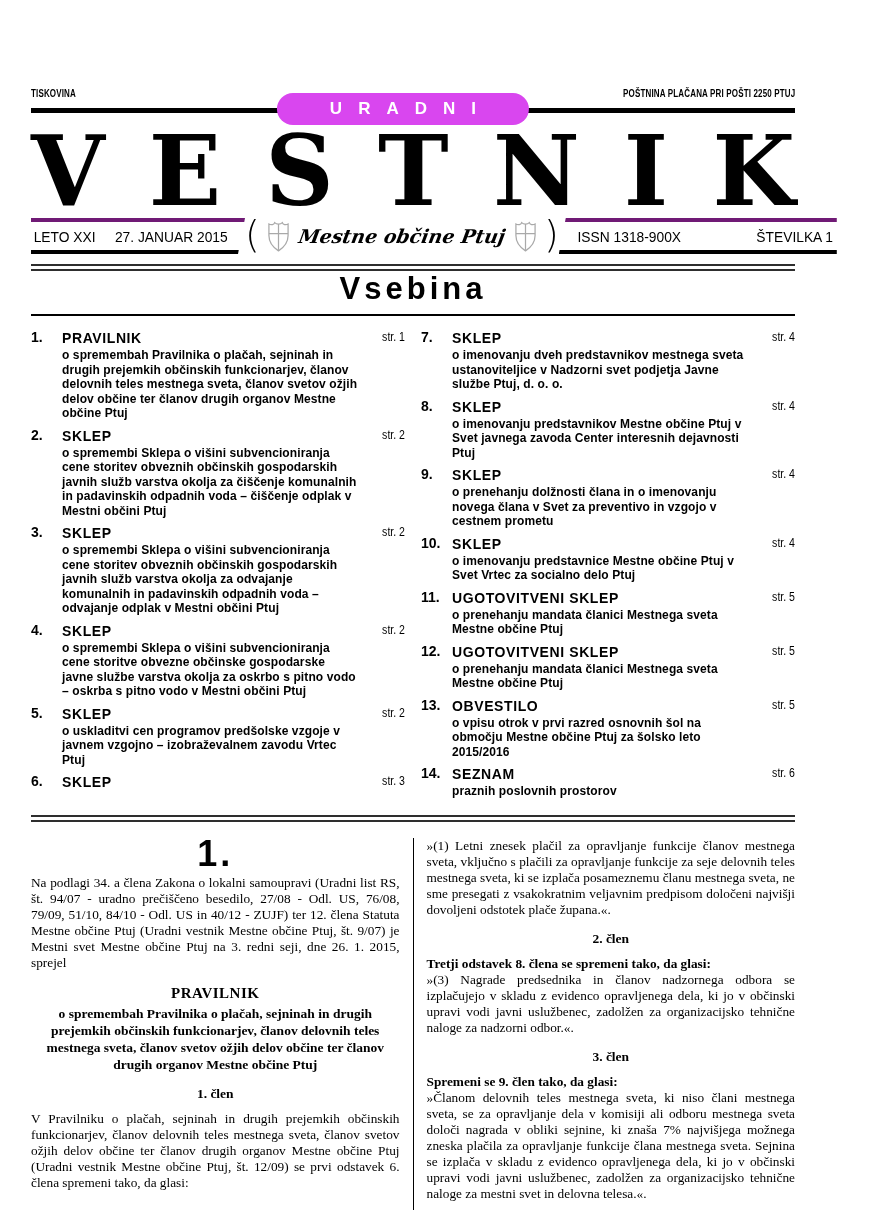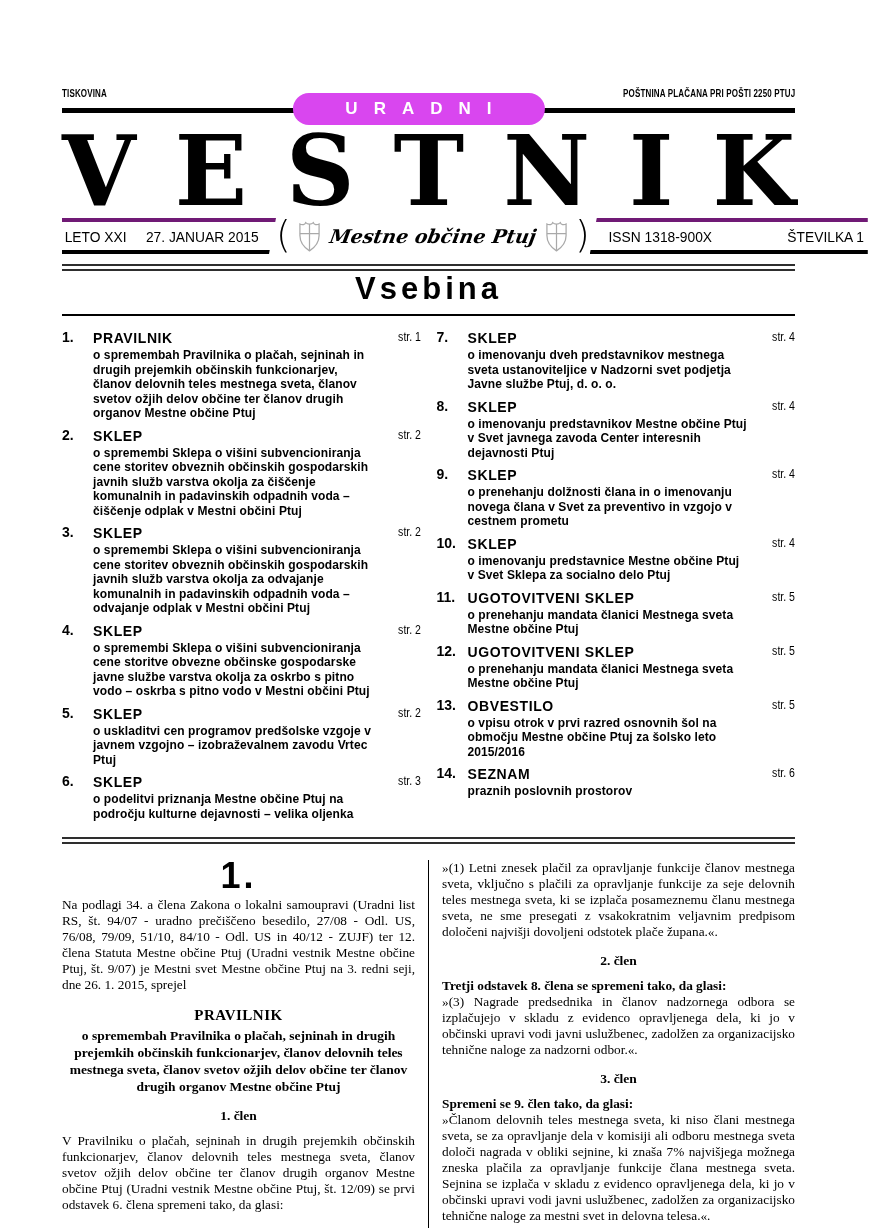--- a/index.html
+++ b/index.html
@@ -1,19 +1,19 @@
 <!DOCTYPE html>
 <html><head>
 <meta charset="utf-8">
 <style>
   html,body { margin:0; padding:0; background:#fff; }
   .page {
     position:relative; width:869px; height:1228px; margin:0 auto;
     background:#fff; color:#000; box-sizing:border-box;
-    padding:84px 74px 0 62px; overflow:hidden;
+    padding:84px 74px 0 31px; overflow:hidden;
     font-family:"Liberation Sans", sans-serif;
   }
   
   .mast-top { position:relative; height:42px; }
   .mast-rule { position:absolute; left:0; right:0; top:24px; height:5px; background:#000; }
   .tiskovina { position:absolute; left:0; top:4px; font-size:10px; font-weight:bold;
                transform:scaleX(.8); transform-origin:left center; letter-spacing:.2px; }
   .postage  { position:absolute; right:0; top:4px; font-size:10px; font-weight:bold;
                transform:scaleX(.8); transform-origin:right center; letter-spacing:.2px; }
   .capsule { position:absolute; left:50%; top:9px; transform:translateX(-54%);
@@ -154,21 +154,21 @@
       </div>
       <div class="toc-item">
         <span class="toc-num">5.</span>
         <span><span class="toc-heading">SKLEP</span>
         <div class="toc-desc">o uskladitvi cen programov predšolske vzgoje v javnem vzgojno – izobraževalnem zavodu Vrtec Ptuj</div></span>
         <span class="toc-page">str. 2</span>
       </div>
       <div class="toc-item">
         <span class="toc-num">6.</span>
         <span><span class="toc-heading">SKLEP</span>
-        <div class="toc-desc">o podelitvi priznanja Mestne občine Ptuj na področju kulturne dejavnosti – velika oljenka</div></span>
+        </span>
         <span class="toc-page">str. 3</span>
       </div>
     </div>
     <div class="toc-col">
       <div class="toc-item">
         <span class="toc-num">7.</span>
         <span><span class="toc-heading">SKLEP</span>
         <div class="toc-desc">o imenovanju dveh predstavnikov mestnega sveta ustanoviteljice v Nadzorni svet podjetja Javne službe Ptuj, d. o. o.</div></span>
         <span class="toc-page">str. 4</span>
       </div>
@@ -180,21 +180,21 @@
       </div>
       <div class="toc-item">
         <span class="toc-num">9.</span>
         <span><span class="toc-heading">SKLEP</span>
         <div class="toc-desc">o prenehanju dolžnosti člana in o imenovanju novega člana v Svet za preventivo in vzgojo v cestnem prometu</div></span>
         <span class="toc-page">str. 4</span>
       </div>
       <div class="toc-item">
         <span class="toc-num">10.</span>
         <span><span class="toc-heading">SKLEP</span>
-        <div class="toc-desc">o imenovanju predstavnice Mestne občine Ptuj v Svet Sklepa za socialno delo Ptuj</div></span>
+        <div class="toc-desc">o imenovanju predstavnice Mestne občine Ptuj v Svet Vrtec za socialno delo Ptuj</div></span>
         <span class="toc-page">str. 4</span>
       </div>
       <div class="toc-item">
         <span class="toc-num">11.</span>
         <span><span class="toc-heading">UGOTOVITVENI SKLEP</span>
         <div class="toc-desc">o prenehanju mandata članici Mestnega sveta Mestne občine Ptuj</div></span>
         <span class="toc-page">str. 5</span>
       </div>
       <div class="toc-item">
         <span class="toc-num">12.</span>

